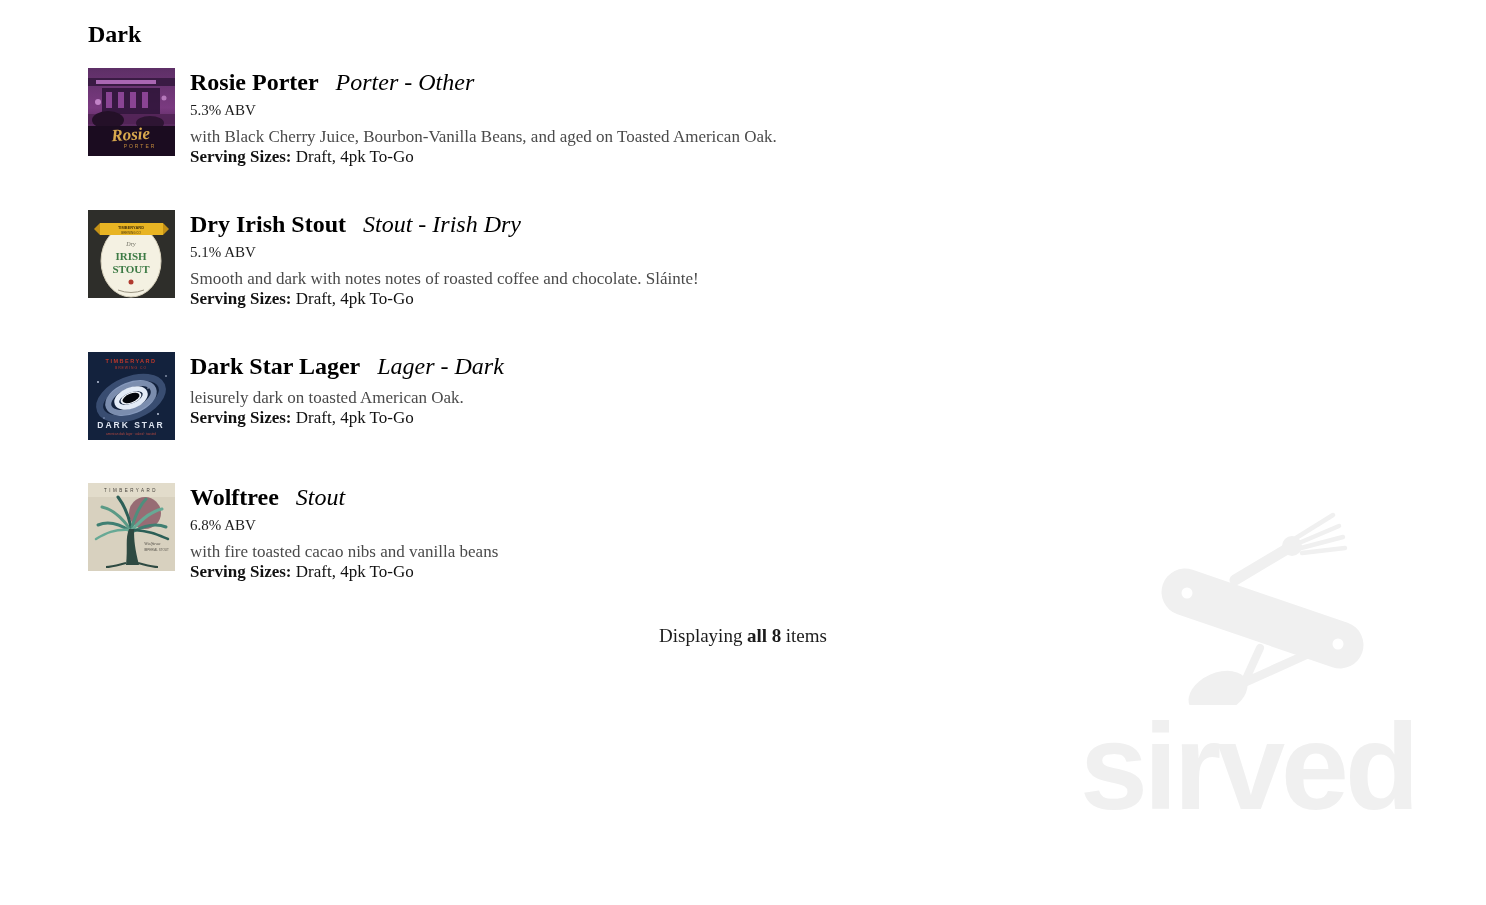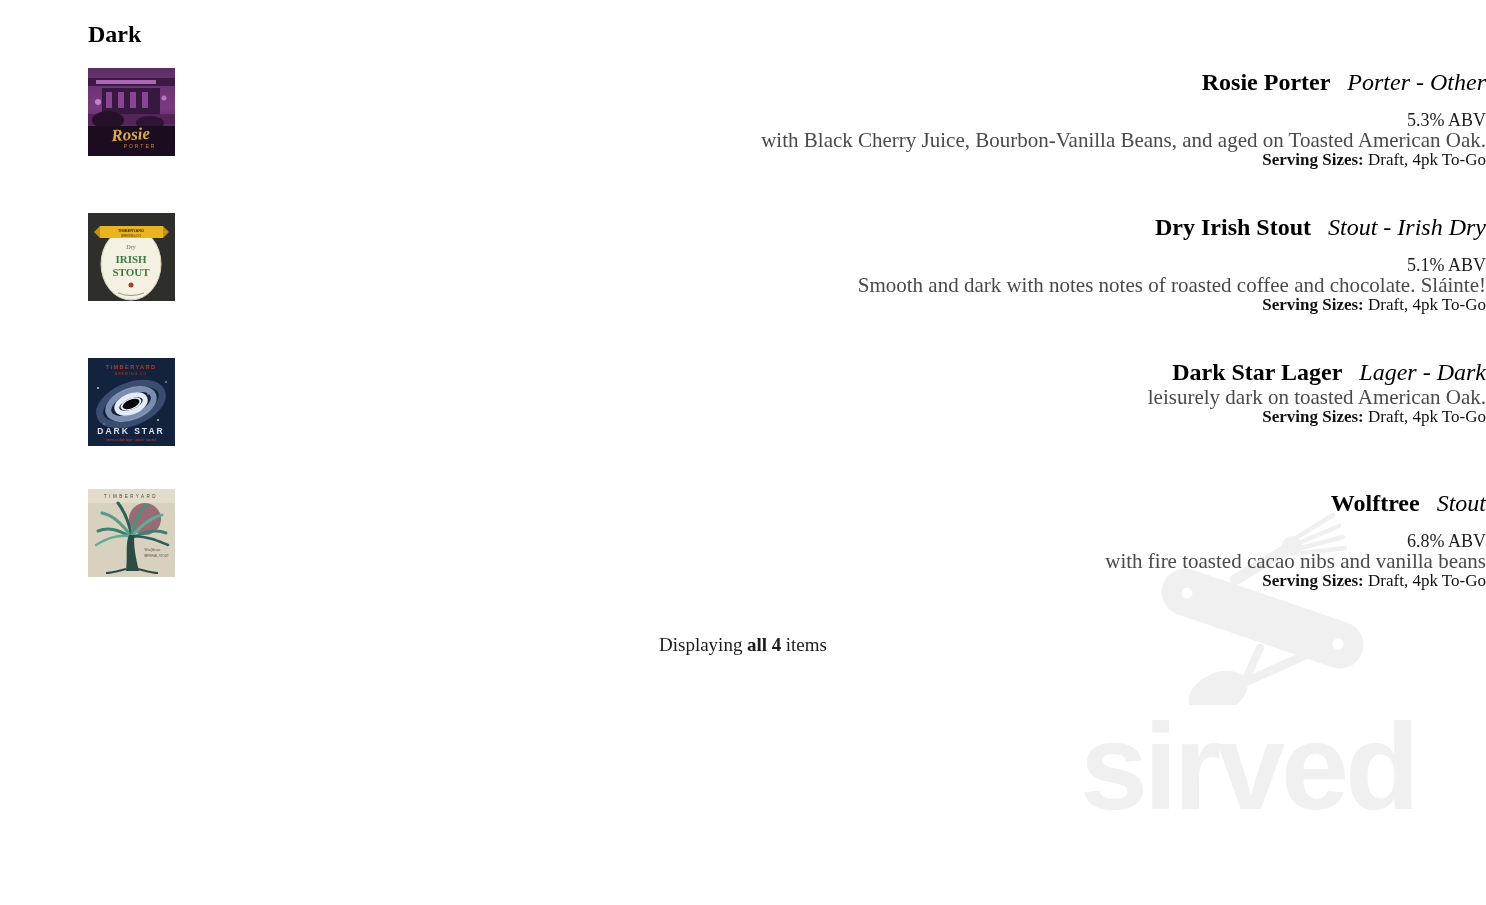--- a/index.html
+++ b/index.html
@@ -29,37 +29,37 @@
     margin-bottom: 43px;
   }
   .thumb {
     width: 87px;
     height: 88px;
     margin-right: 15px;
     flex: 0 0 auto;
     overflow: hidden;
   }
   .thumb svg { display: block; }
-  .info { flex: 1 1 auto; text-align: right; }
+  .info { flex: 1 1 auto; }
   .title-row {
     font-size: 24px;
     line-height: 29px;
     color: #000;
   }
   .name { font-weight: bold; }
   .style { font-style: italic; margin-left: 11px; }
   .abv {
-    margin-top: 13px;
-    font-size: 18px;
+    margin-top: 3px;
+    font-size: 15px;
     line-height: 20px;
     color: #1c1c1c;
   }
   .desc {
-    margin-top: 0;
-    font-size: 21px;
+    margin-top: 7px;
+    font-size: 17px;
     line-height: 20px;
     color: #4a4a4a;
   }
   .serving {
     font-size: 17px;
     line-height: 20px;
     color: #111;
   }
   .serving-label { font-weight: bold; margin-right: 0.25em; }
   .footer {
@@ -234,21 +234,21 @@
       </div>
       <div class="abv">6.8% ABV</div>
       <div class="desc">with fire toasted cacao nibs and vanilla beans</div>
       <div class="serving">
         <span class="serving-label">Serving Sizes:</span><span class="serving-value">Draft, 4pk To-Go</span>
       </div>
     </div>
   </div>
 
   <div class="footer">
-    <span>Displaying</span><b>all 4</b><span>items</span>
+    <span>Displaying</span><b>all 8</b><span>items</span>
   </div>
 
 </div>
 
 <div class="watermark">
   <svg width="390" height="200" viewBox="0 0 390 200">
     <g stroke="#f0f0f0" fill="#f0f0f0">
 
       <line x1="160" y1="75" x2="212" y2="44" stroke-width="11" stroke-linecap="round"></line>
 

